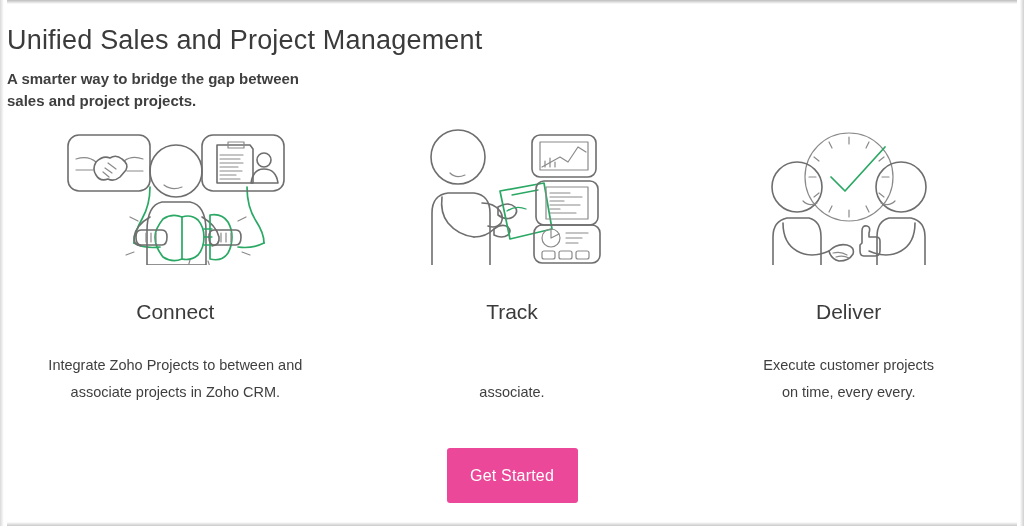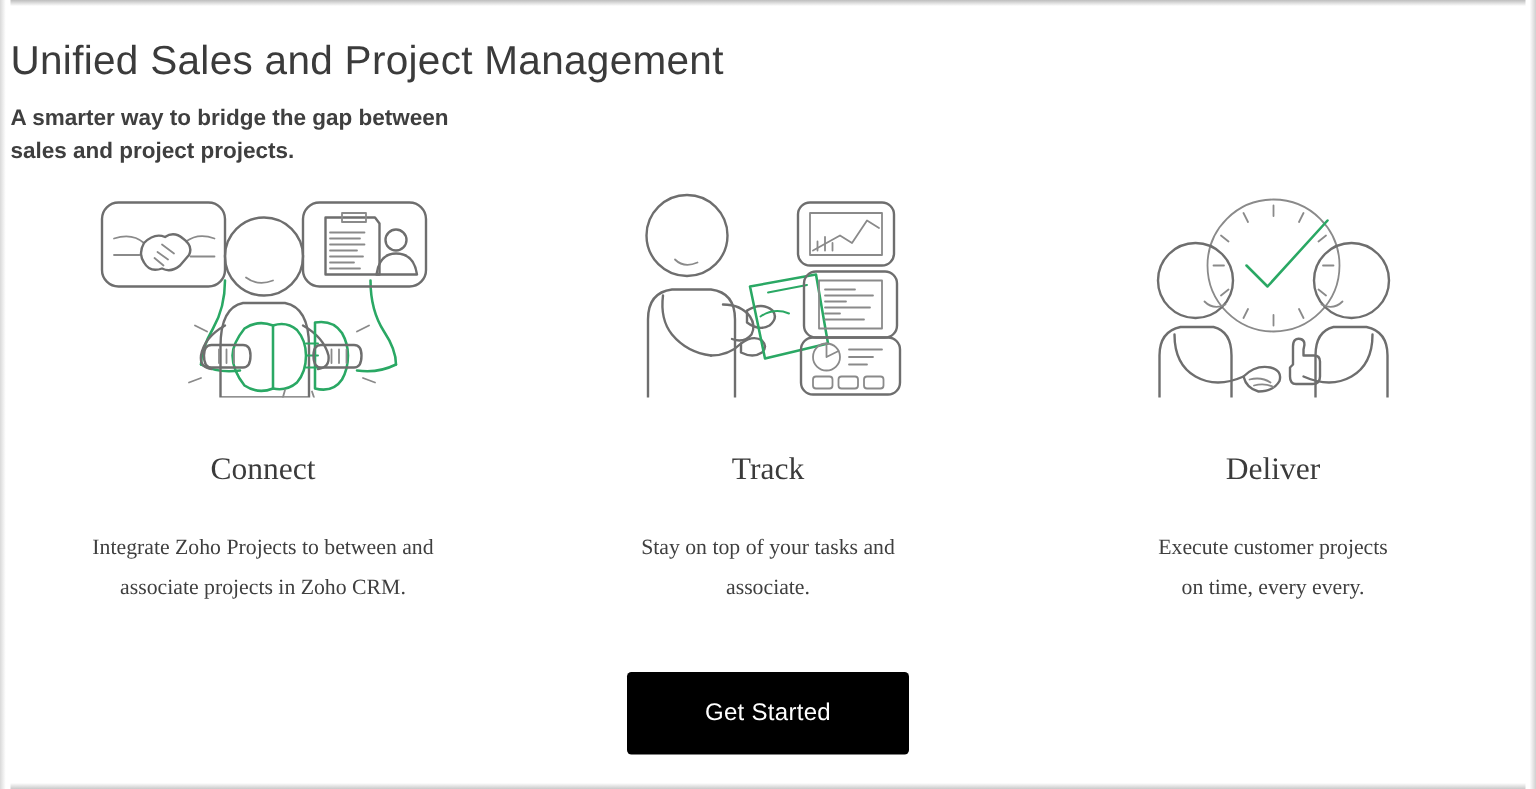--- a/index.html
+++ b/index.html
@@ -63,21 +63,20 @@
   }
 
   
   .features {
     position: absolute;
     left: 0;
     top: 118px;
     width: 1010px;
     display: flex;
     align-items: center;
-    font-family: Liberation Serif, serif;
   }
   .feature {
     flex: 1 1 0;
     display: flex;
     flex-direction: column;
     align-items: center;
   }
   .illus {
     height: 140px;
     display: flex;
@@ -104,25 +103,25 @@
   
   .cta-wrap {
     position: absolute;
     left: 0;
     top: 441px;
     width: 1010px;
     display: flex;
     justify-content: center;
   }
   .cta-button {
-    width: 188px;
+    width: 131px;
     height: 55px;
     border: none;
     border-radius: 3px;
-    background: #000000;
+    background: #ec4899;
     color: #ffffff;
     font-family: "Liberation Sans", sans-serif;
     font-size: 16px;
     font-weight: 400;
     letter-spacing: .2px;
     cursor: pointer;
     padding: 0;
   }
 
   
@@ -236,21 +235,21 @@
             <circle class="ln-thin" cx="139" cy="113" r="9"></circle>
             <path class="ln-thin" d="M139 113 L139 104 M139 113 L147 109"></path>
             <path class="ln-thin" d="M154 108 L176 108 M154 113 L170 113 M154 118 L166 118"></path>
             <rect class="ln-thin" x="130" y="126" width="13" height="8" rx="2"></rect>
             <rect class="ln-thin" x="147" y="126" width="13" height="8" rx="2"></rect>
             <rect class="ln-thin" x="164" y="126" width="13" height="8" rx="2"></rect>
           </svg>
         </div>
         <div class="feature-title">Track</div>
         <div class="feature-desc">
-          <span>Stay on top of your tasks and</span><br>
+          <br>
           <span>associate.</span>
         </div>
       </div>
 
       <div class="feature">
         <div class="illus">
           <svg width="180" height="140" viewBox="0 0 180 140" aria-hidden="true">
 
             <circle class="ln-thin" cx="90" cy="52" r="44"></circle>
             <path class="ln-thin" d="M90 12 L90 19 M90 85 L90 92 M50 52 L57 52 M123 52 L130 52"></path>

